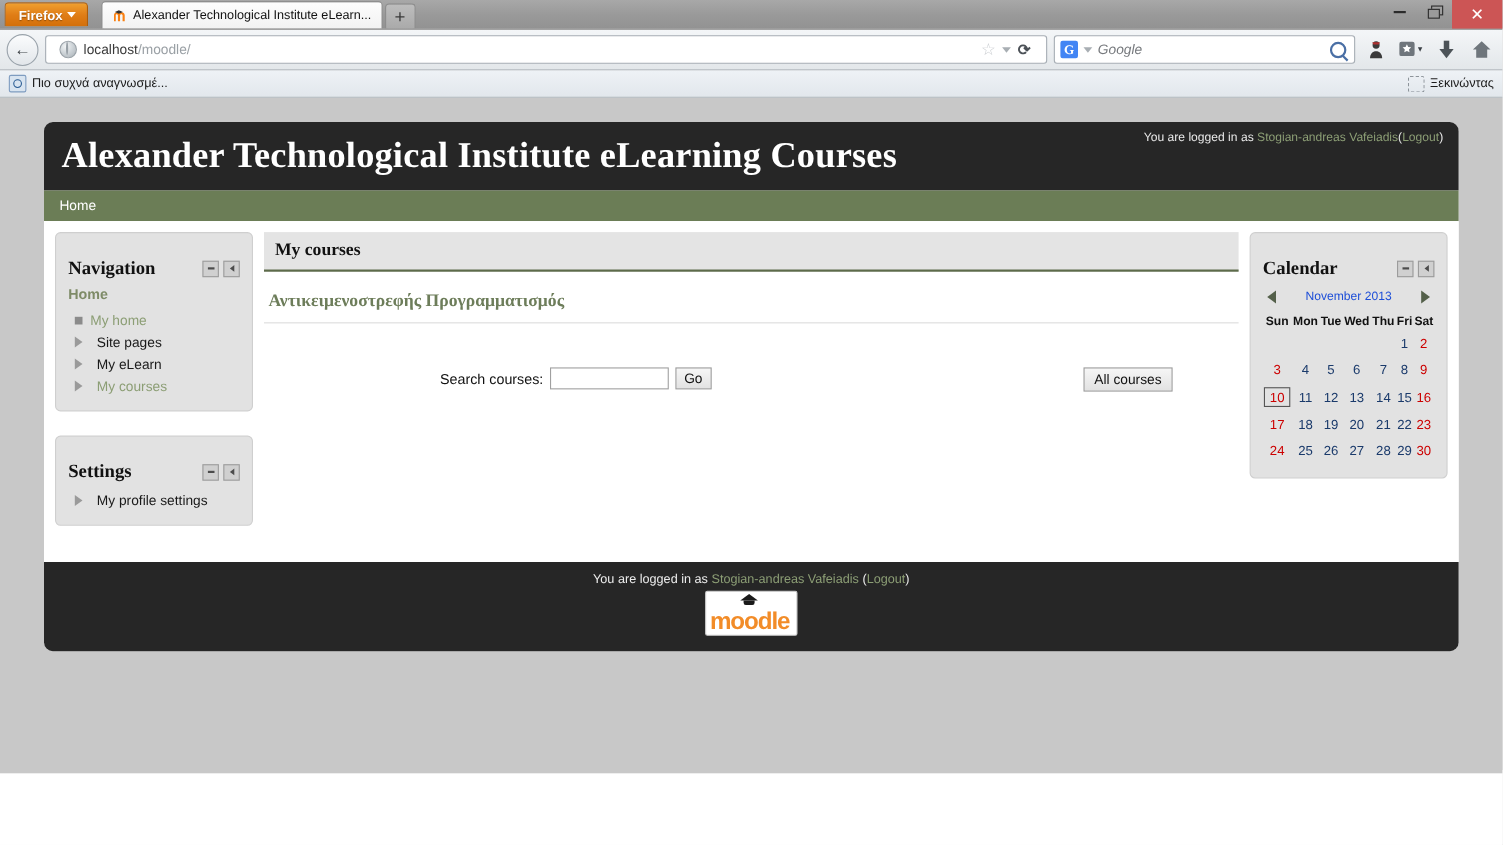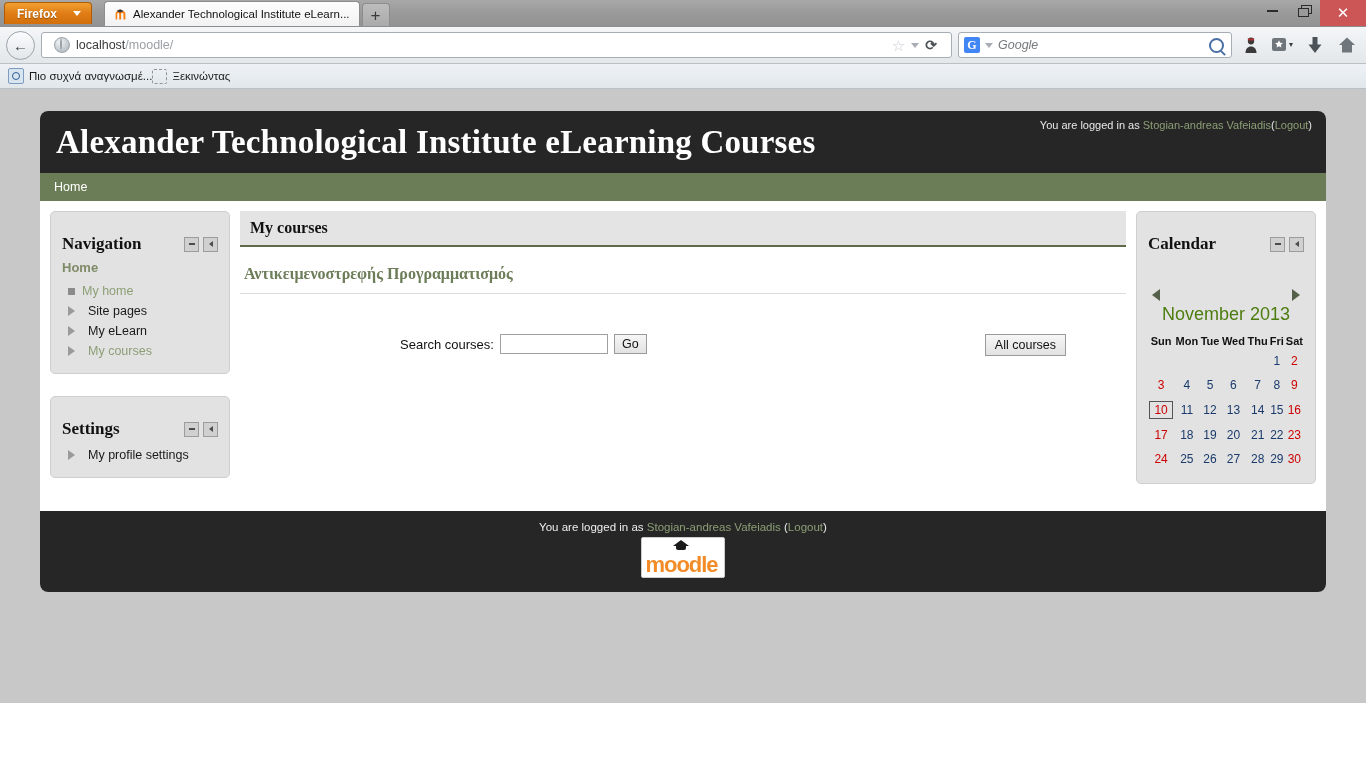--- a/index.html
+++ b/index.html
@@ -34,21 +34,21 @@
     padding: 0 10px 0 12px;
     background: linear-gradient(to bottom, #f0a030 0%, #e07d16 50%, #d36f0a 100%);
     border: 1px solid #b05c06;
     border-bottom: none;
     border-radius: 4px 4px 0 0;
     color: #ffffff;
     font-size: 12px;
     font-weight: bold;
     display: flex;
     align-items: center;
-    gap: 16px;
+    gap: 4px;
     text-shadow: 0 1px 1px rgba(0,0,0,.35);
   }
   .ff-caret {
     width: 0; height: 0;
     border-left: 4px solid transparent;
     border-right: 4px solid transparent;
     border-top: 5px solid #ffffff;
   }
   .tabstrip {
     display: flex;
@@ -179,21 +179,21 @@
     position:relative; margin-right:2px;
   }
   .magnifier:after{content:"";position:absolute;width:2px;height:6px;background:#4a6fa5;
     right:-2px;bottom:-5px;transform:rotate(-45deg);}
   .toolicon { display:flex;align-items:center;justify-content:center;width:26px;height:26px;}
 
   .bookmarkbar {
     height: 24px;
     background: linear-gradient(to bottom, #eef2f6, #e2e7ec);
     border-bottom: 1px solid #b9c0c6;
-    display:flex; align-items:center; padding:0 8px; gap:0;
+    display:flex; align-items:center; padding:0 8px; gap:0;justify-content:space-between;
   }
   .bm { display:flex; align-items:center; gap:5px; font-size:11.5px; color:#1a1a1a; }
   .bm-icon-blue {
     width:14px;height:14px;background:#d8e4f0;border:1px solid #7e9cc0;border-radius:2px;
     display:flex;align-items:center;justify-content:center;
   }
   .bm-icon-blue:after{
     content:"";width:6px;height:6px;border:1.5px solid #2b5d94;border-radius:50%;
   }
   .bm-icon-dash { width:13px;height:13px;border:1px dashed #8d949a;border-radius:2px; }
@@ -355,21 +355,21 @@
     padding: 2px 7px;
     font-family: "Liberation Sans", sans-serif;
   }
   .btn-all { padding: 3px 9px; }
 
   
   .cal-nav {
     display:flex; align-items:center; justify-content:space-between;
     padding: 4px 4px 8px 4px;
   }
-  .cal-month { font-size: 18px; color:#4d7c0f; font-weight: normal; margin-top: 40px; }
+  .cal-month { font-size: 11px; color:#1d4ed8; font-weight: normal; }
   .arrow-l {
     width:0;height:0;border-top:6px solid transparent;border-bottom:6px solid transparent;
     border-right:8px solid #54604a;
   }
   .arrow-r {
     width:0;height:0;border-top:6px solid transparent;border-bottom:6px solid transparent;
     border-left:8px solid #54604a;
   }
   table.calendar { width: 100%; border-collapse: collapse; }
   table.calendar th {

